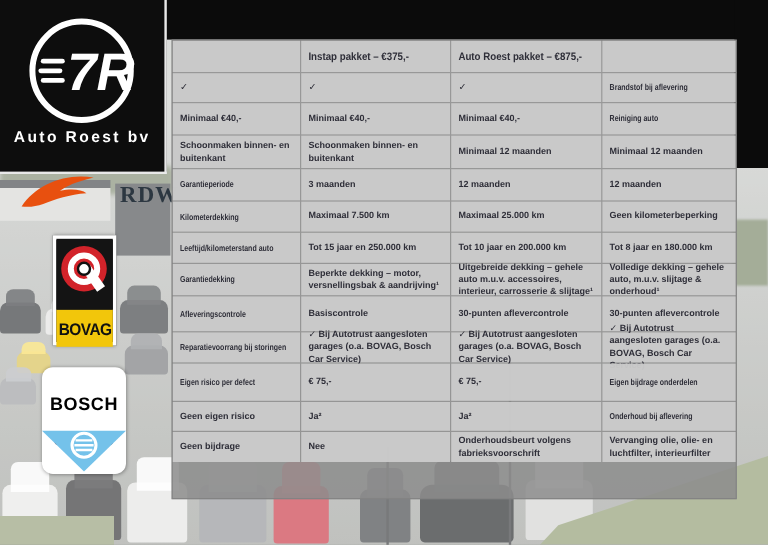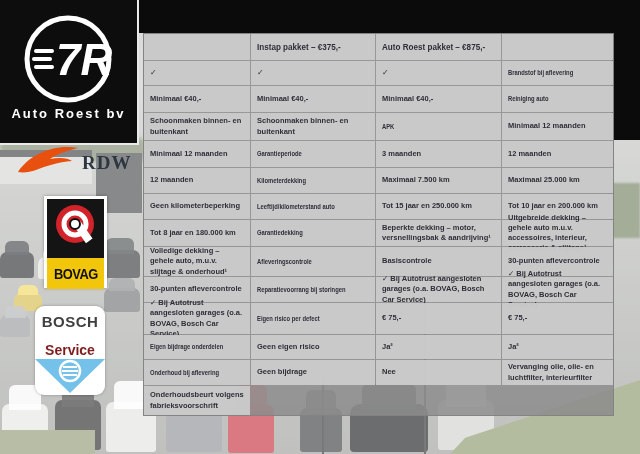--- a/index.html
+++ b/index.html
@@ -22,29 +22,29 @@
   .panel-left{position:absolute;left:0;top:0;width:137px;height:143px;background:#0d0d0d;z-index:3;
     border-right:2px solid #e9e9e9;border-bottom:2px solid #e9e9e9;}
   .panel-right{position:absolute;right:0;top:0;width:28px;height:140px;background:#0b0b0b;z-index:2;}
   
   .brand-name{position:absolute;left:0;top:106px;width:137px;text-align:center;color:#fff;
     font-size:13px;font-weight:700;letter-spacing:2px;z-index:4;}
   .monogram{position:absolute;left:22px;top:13px;z-index:4;}
   
   .rdw{position:absolute;left:16px;top:142px;z-index:4;display:flex;align-items:center;}
   .rdw-text{font-family:"Liberation Serif","DejaVu Serif",serif;font-weight:700;
-    font-size:19px;color:#2c3741;letter-spacing:1px;margin-left:2px;margin-top:4px;}
-  .bovag{position:absolute;left:44px;top:196px;width:63px;height:92px;z-index:4;
+    font-size:19px;color:#2c3741;letter-spacing:1px;margin-left:20px;margin-top:4px;}
+  .bovag{position:absolute;left:44px;top:196px;width:53px;height:92px;z-index:4;
     background:#111;border:3px solid #fff;box-sizing:border-box;box-shadow:0 0 3px rgba(0,0,0,.35);}
   .bovag-top{position:relative;height:58px;background:#141414;}
   .bovag-bottom{height:31px;background:#f2c60b;display:flex;align-items:center;justify-content:center;}
   .bovag-word{font-size:14px;font-weight:800;color:#111;letter-spacing:-0.5px;transform:scaleX(0.92);}
   .bosch{position:absolute;left:35px;top:306px;width:70px;height:89px;z-index:4;
     background:#fff;border-radius:9px;overflow:hidden;box-shadow:0 0 3px rgba(0,0,0,.3);}
-  .bosch-word1{margin-top:7px;text-align:center;font-size:15px;font-weight:800;color:#404040;letter-spacing:.5px;}
+  .bosch-word1{margin-top:23px;text-align:center;font-size:15px;font-weight:800;color:#000000;letter-spacing:.5px;}
   .bosch-word2{text-align:center;font-size:14px;font-weight:700;color:#7f1d1d;margin-top:12px;}
   .bosch-chevron{position:absolute;left:0;bottom:0;width:70px;height:40px;}
   
   .pkg-table{
     position:absolute;left:143px;top:33px;z-index:5;
     display:grid;
     grid-template-columns:106px 124px 125px 111px;
     grid-template-rows:26px 24px 26px 27px 26px 25px 25px 26px 29px 25px 31px 24px 25px 29px;
     gap:1px;background:rgba(140,140,140,0.85);
     border:1px solid rgba(130,130,130,0.9);
@@ -165,23 +165,20 @@
   <div class="cell">Minimaal €40,-</div>
   <div class="cell">Minimaal €40,-</div>
   <div class="cell">Minimaal €40,-</div>
 
   <div class="cell rowlab">
       <span>Reiniging auto</span>
     </div>
   <div class="cell">Schoonmaken binnen- en buitenkant</div>
   <div class="cell">Schoonmaken binnen- en buitenkant</div>
 
-  <div class="cell rowlab">
-      <span>APK</span>
-    </div>
   <div class="cell">Minimaal 12 maanden</div>
   <div class="cell">Minimaal 12 maanden</div>
 
   <div class="cell rowlab">
       <span>Garantieperiode</span>
     </div>
   <div class="cell">3 maanden</div>
   <div class="cell">12 maanden</div>
   <div class="cell">12 maanden</div>
 
@@ -231,15 +228,15 @@
 
   <div class="cell">Geen eigen risico</div>
   <div class="cell">Ja²</div>
   <div class="cell">Ja²</div>
   <div class="cell rowlab">
       <span>Onderhoud bij aflevering</span>
     </div>
 
   <div class="cell">Geen bijdrage</div>
   <div class="cell">Nee</div>
+  <div class="cell">Onderhoudsbeurt volgens fabrieksvoorschrift</div>
   <div class="cell">Vervanging olie, olie- en luchtfilter, interieurfilter</div>
-  <div class="cell">Onderhoudsbeurt volgens fabrieksvoorschrift</div>
 </div>
 
 </body></html>

